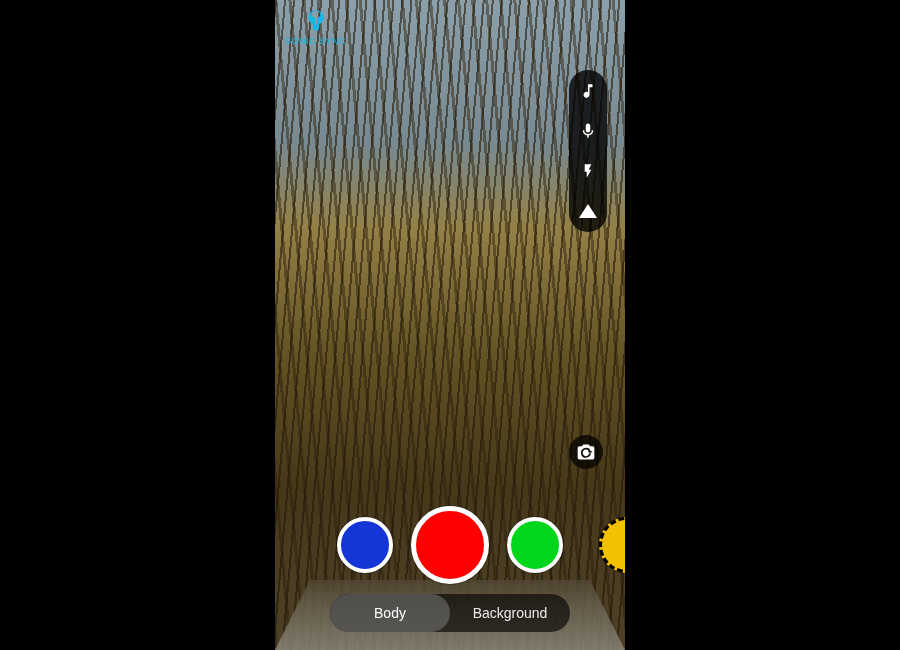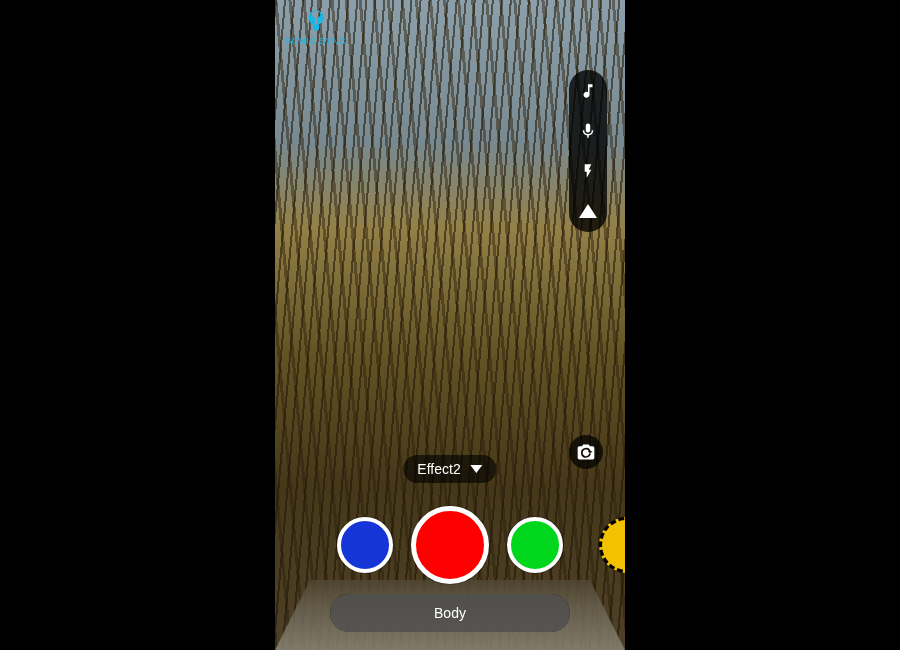--- a/index.html
+++ b/index.html
@@ -128,30 +128,27 @@
         <div class="triangle-up"></div>
       </div>
     </div>
 
     <div class="switch-cam">
       <svg viewBox="0 0 24 24">
         <path d="M20 5h-3.2l-1.5-2h-6.6L7.2 5H4a2 2 0 0 0-2 2v12a2 2 0 0 0 2 2h16a2 2 0 0 0 2-2V7a2 2 0 0 0-2-2zm-8 14a6 6 0 1 1 5.65-8H20l-3 3-3-3h1.5A4 4 0 1 0 16 13h2a6 6 0 0 1-6 6z"></path>
       </svg>
     </div>
 
-    <div class="effect-pill">
-      <span>Effect2</span>
-      <span class="chev"></span>
-    </div>
 
     <div class="color-row">
       <div class="swatch small" style="background:#1535d6"></div>
       <div class="swatch big" style="background:#ff0000"></div>
       <div class="swatch small" style="background:#00d61c"></div>
       <div class="swatch small edge" style="background:#f2c200"></div>
     </div>
 
     <div class="segmented">
       <div class="seg active">Body</div>
+      <div class="seg">Background</div>
     </div>
 
   </div>
 </div>
 
 </body></html>

